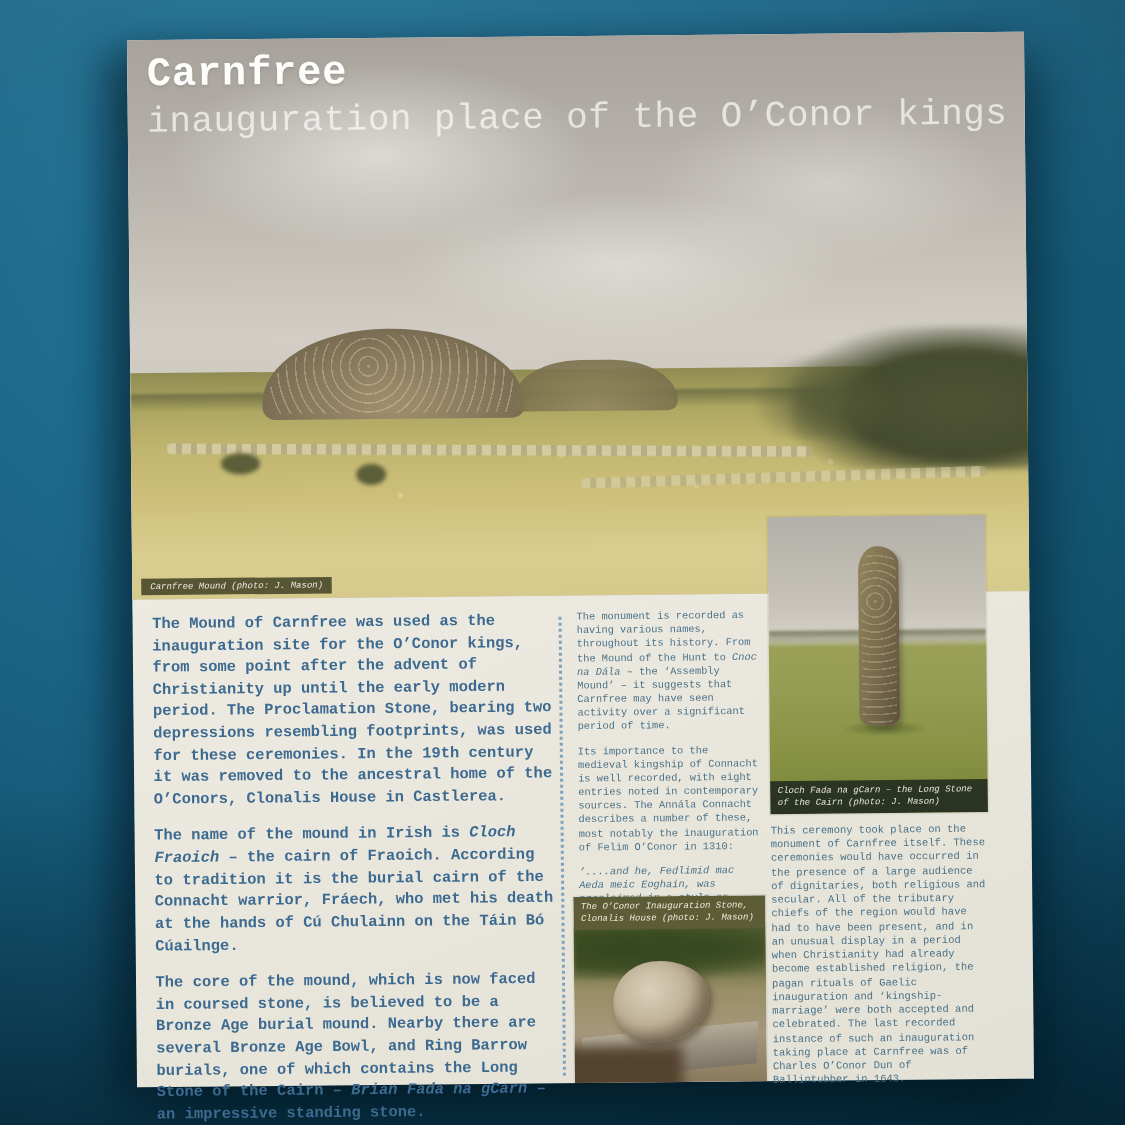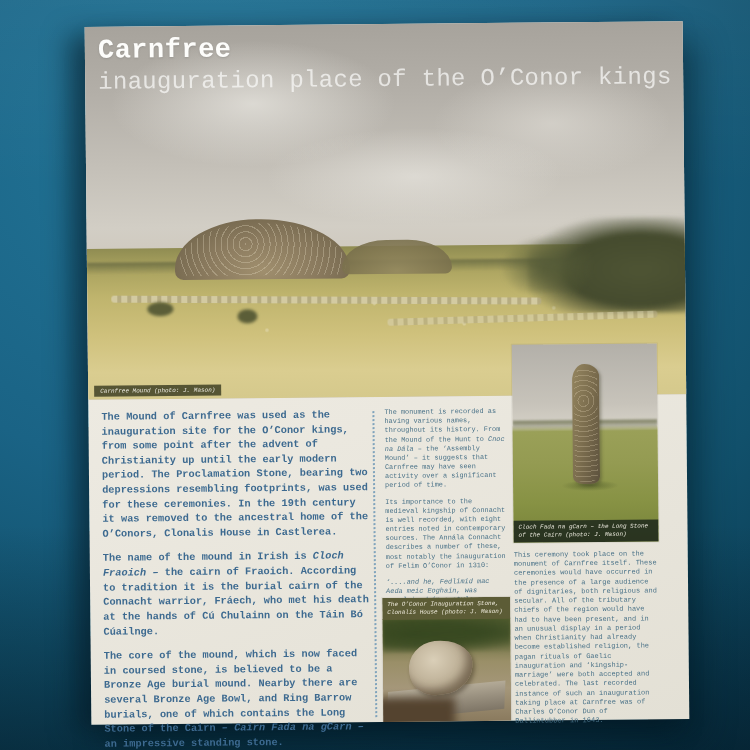--- a/index.html
+++ b/index.html
@@ -145,21 +145,21 @@
     <div class="longstone">
       <div class="ls-treeline"></div>
       <div class="ls-shadow"></div>
       <div class="ls-stone"></div>
       <div class="ls-caption">Cloch Fada na gCarn – the Long Stone of the Cairn (photo: J. Mason)</div>
     </div>
 
     <div class="col col-left">
       <p>The Mound of Carnfree was used as the inauguration site for the O’Conor kings, from some point after the advent of Christianity up until the early modern period. The Proclamation Stone, bearing two depressions resembling footprints, was used for these ceremonies. In the 19th century it was removed to the ancestral home of the O’Conors, Clonalis House in Castlerea.</p>
       <p>The name of the mound in Irish is <em>Cloch Fraoich</em> – the cairn of Fraoich. According to tradition it is the burial cairn of the Connacht warrior, Fráech, who met his death at the hands of Cú Chulainn on the Táin Bó Cúailnge.</p>
-      <p>The core of the mound, which is now faced in coursed stone, is believed to be a Bronze Age burial mound. Nearby there are several Bronze Age Bowl, and Ring Barrow burials, one of which contains the Long Stone of the Cairn – <em>Cairn Fada na gCarn</em> – an impressive standing stone.</p>
+      <p>The core of the mound, which is now faced in coursed stone, is believed to be a Bronze Age burial mound. Nearby there are several Bronze Age Bowl, and Ring Barrow burials, one of which contains the Long Stone of the Cairn – <em>Brian Fada na gCarn</em> – an impressive standing stone.</p>
     </div>
 
     <div class="divider"></div>
 
     <div class="col col-mid">
       <p>The monument is recorded as having various names, throughout its history. From the Mound of the Hunt to <em>Cnoc na Dála</em> – the ‘Assembly Mound’ – it suggests that Carnfree may have seen activity over a significant period of time.</p>
       <p>Its importance to the medieval kingship of Connacht is well recorded, with eight entries noted in contemporary sources. The Annála Connacht describes a number of these, most notably the inauguration of Felim O’Conor in 1310:</p>
       <p><em>‘....and he, Fedlimid mac Aeda meic Eoghain, was proclaimed in a style as royal, as lordly and as public as any of his race from the time of Brian, son of Eocha Muigmedoin till that day... this was the most splendid kingship-marriage ever celebrated in Connacht down to that day.’</em></p>
     </div>
 

